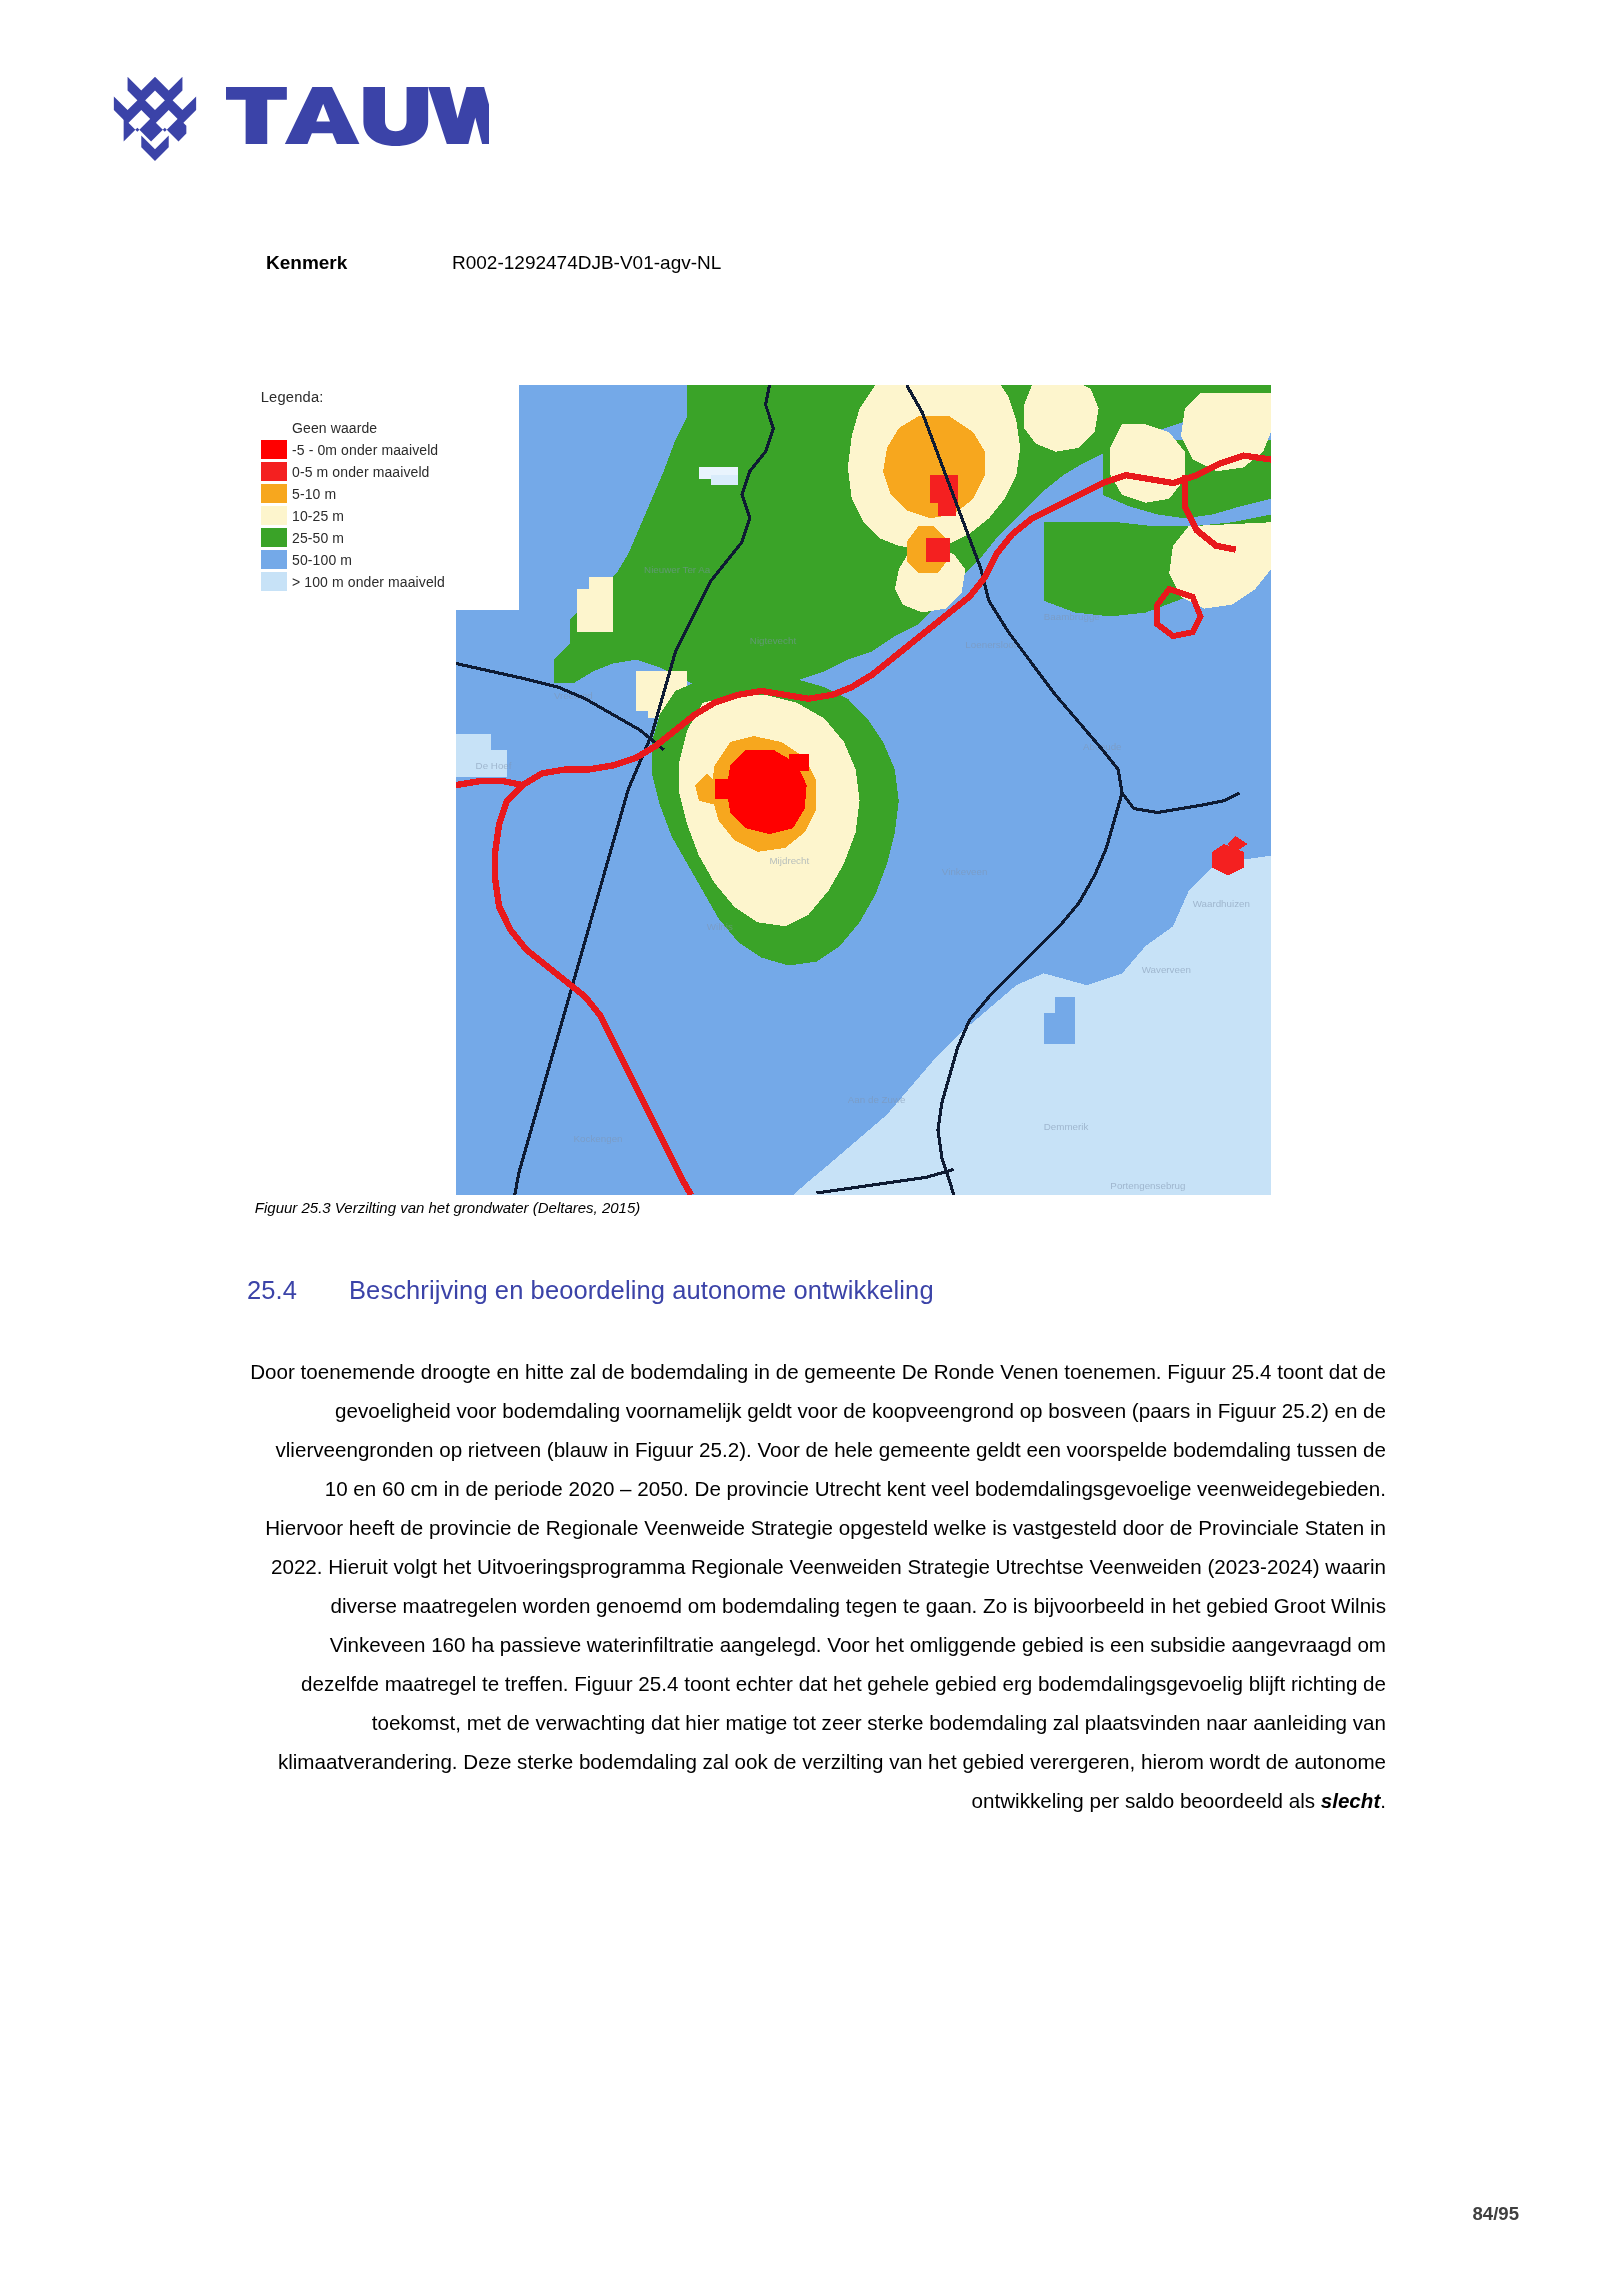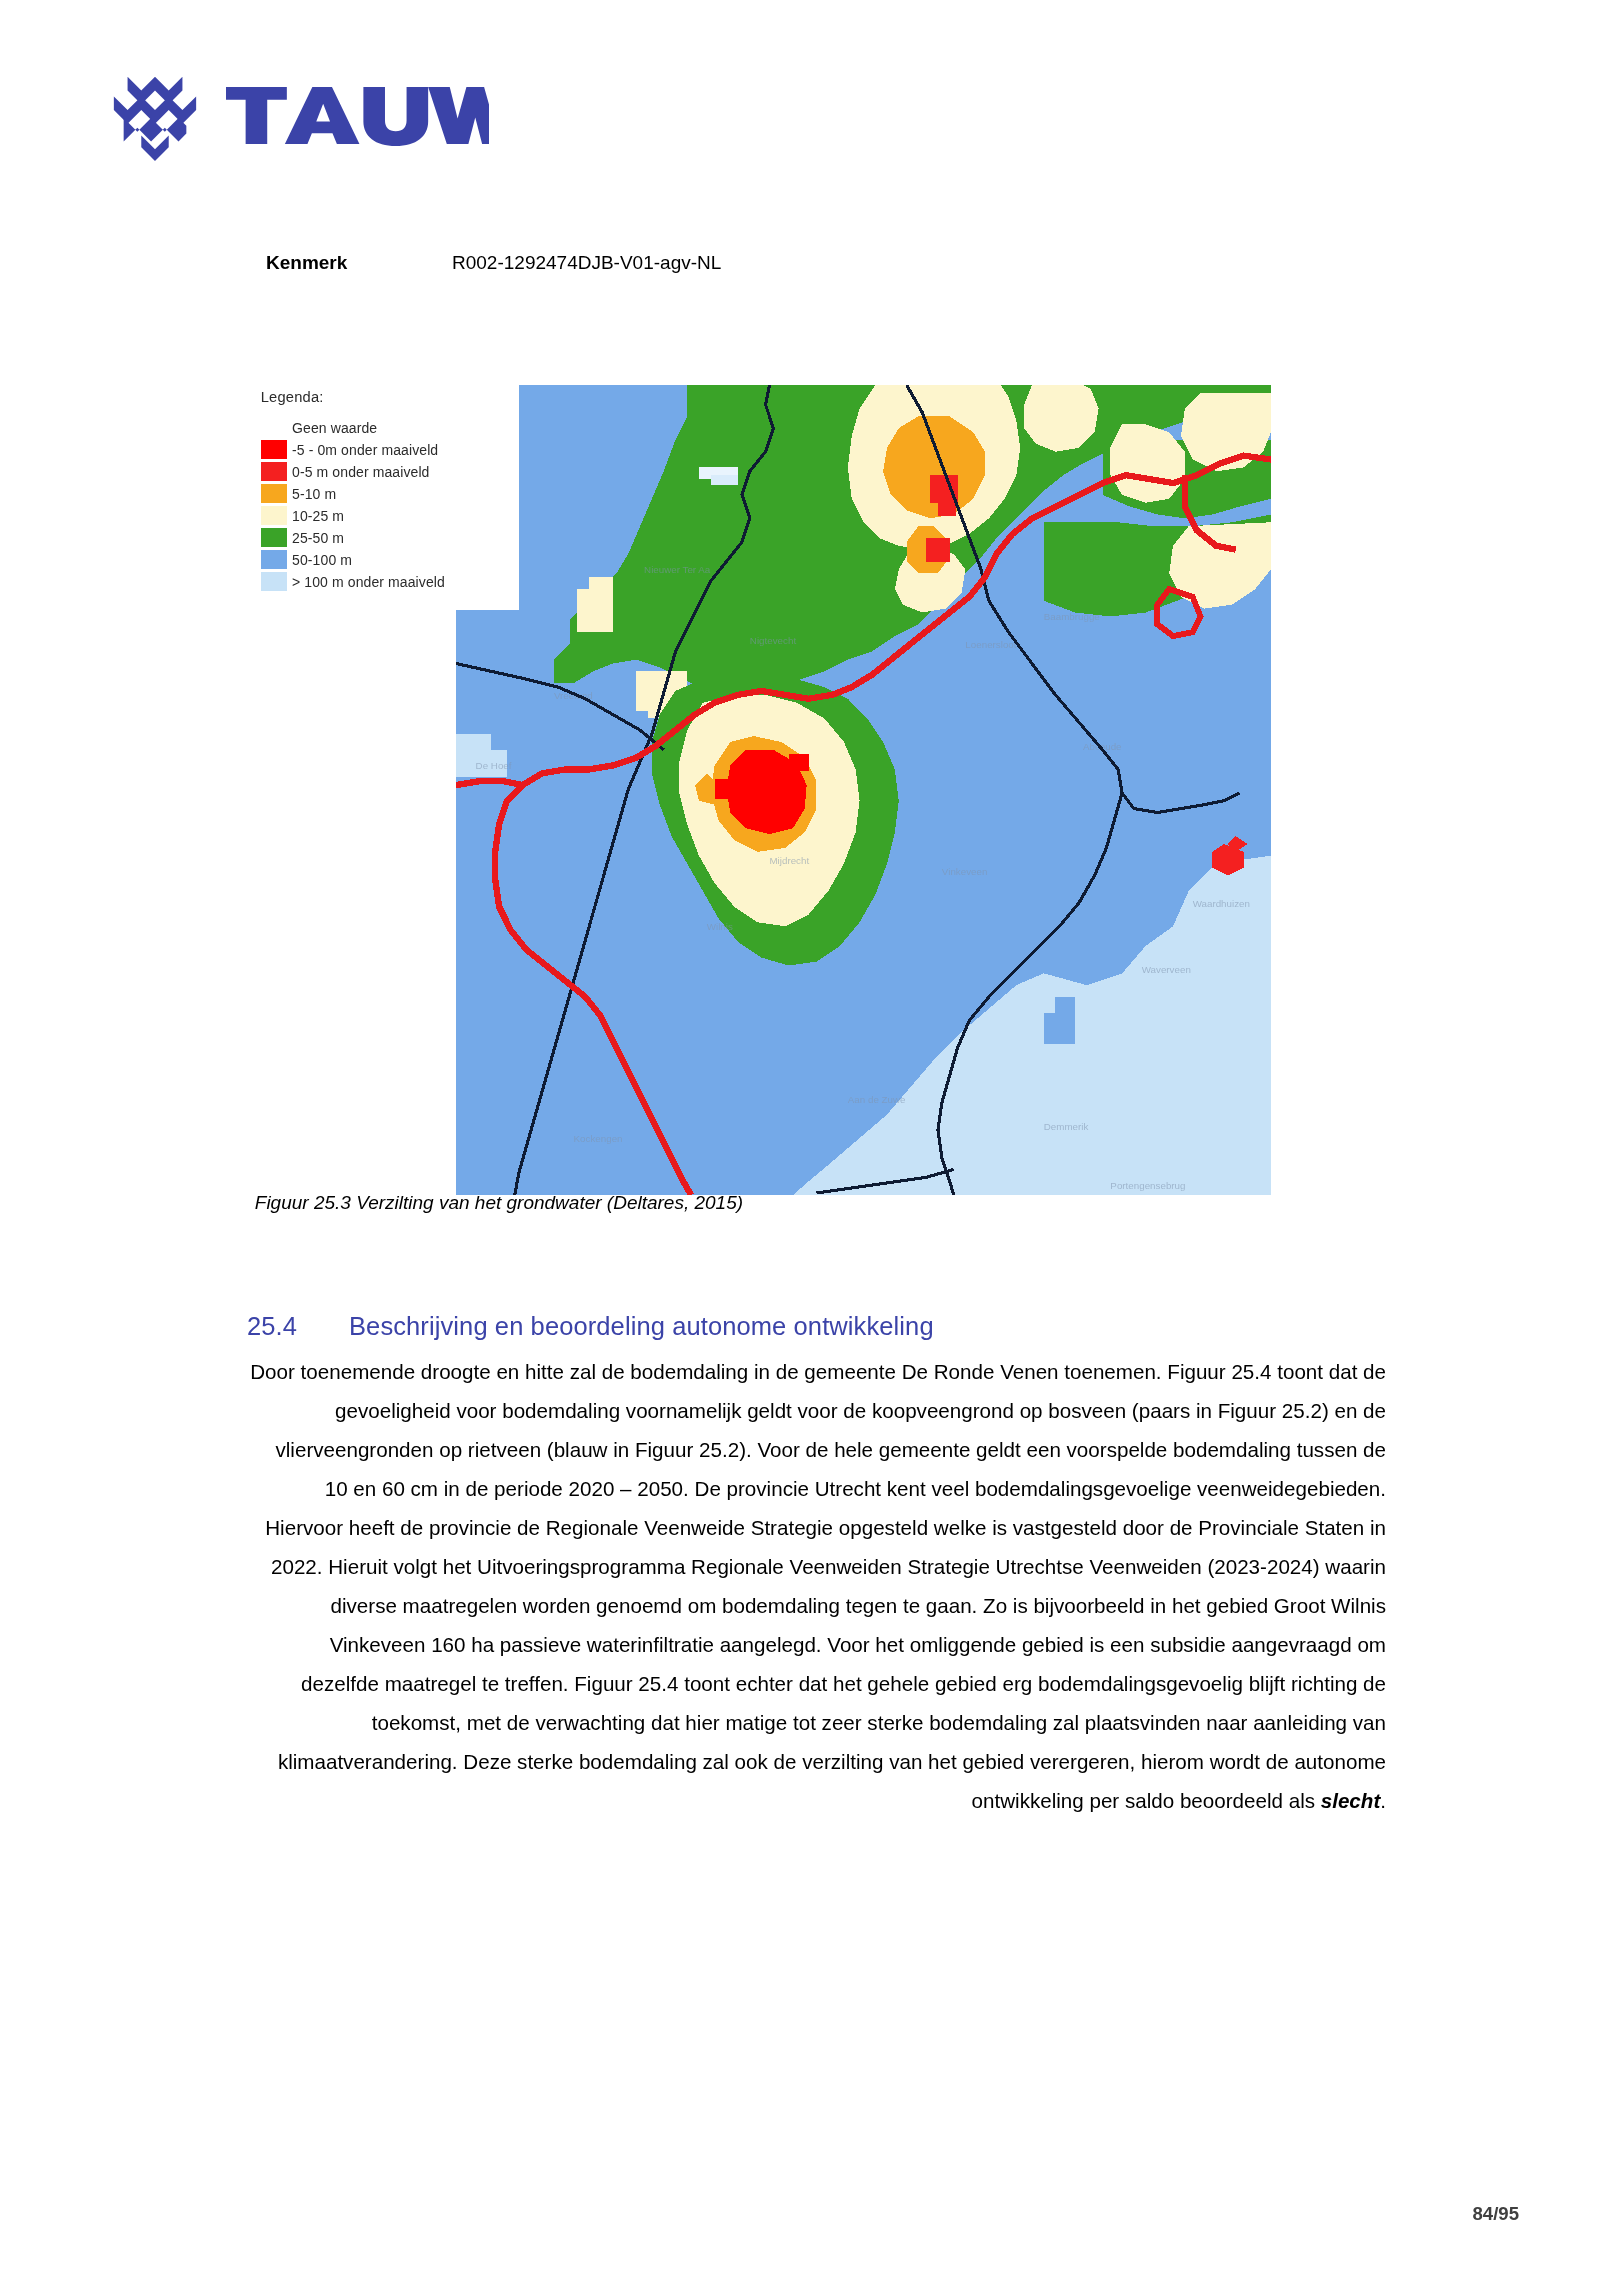--- a/index.html
+++ b/index.html
@@ -99,41 +99,41 @@
     margin-right: 4.9px;
   }
   .legend-label {
     font-size: 14px;
     color: #2b2b2b;
     white-space: nowrap;
     letter-spacing: 0.1px;
   }
 
   .figure-caption {
-    margin-top: 5px;
-    font-size: 19px;
+    margin-top: 12px;
+    font-size: 15px;
     font-style: italic;
     color: #000;
     padding-left: 7.8px;
   }
 
   
   .section-heading {
     position: absolute;
     left: 247px;
     top: 1276px;
     display: flex;
     align-items: flex-end;
     color: #3b43a8;
     font-size: 25.5px;
     font-weight: normal;
     letter-spacing: 0.1px;
   }
   .section-number { width: 102px; flex: 0 0 102px; }
-  .section-title { white-space: nowrap; margin-top: 36px; }
+  .section-title { white-space: nowrap; }
 
   
   .body-text {
     position: absolute;
     left: 247px;
     top: 1331px;
     width: 1139px;
     font-size: 20.6px;
     line-height: 39px;
     color: #000;

